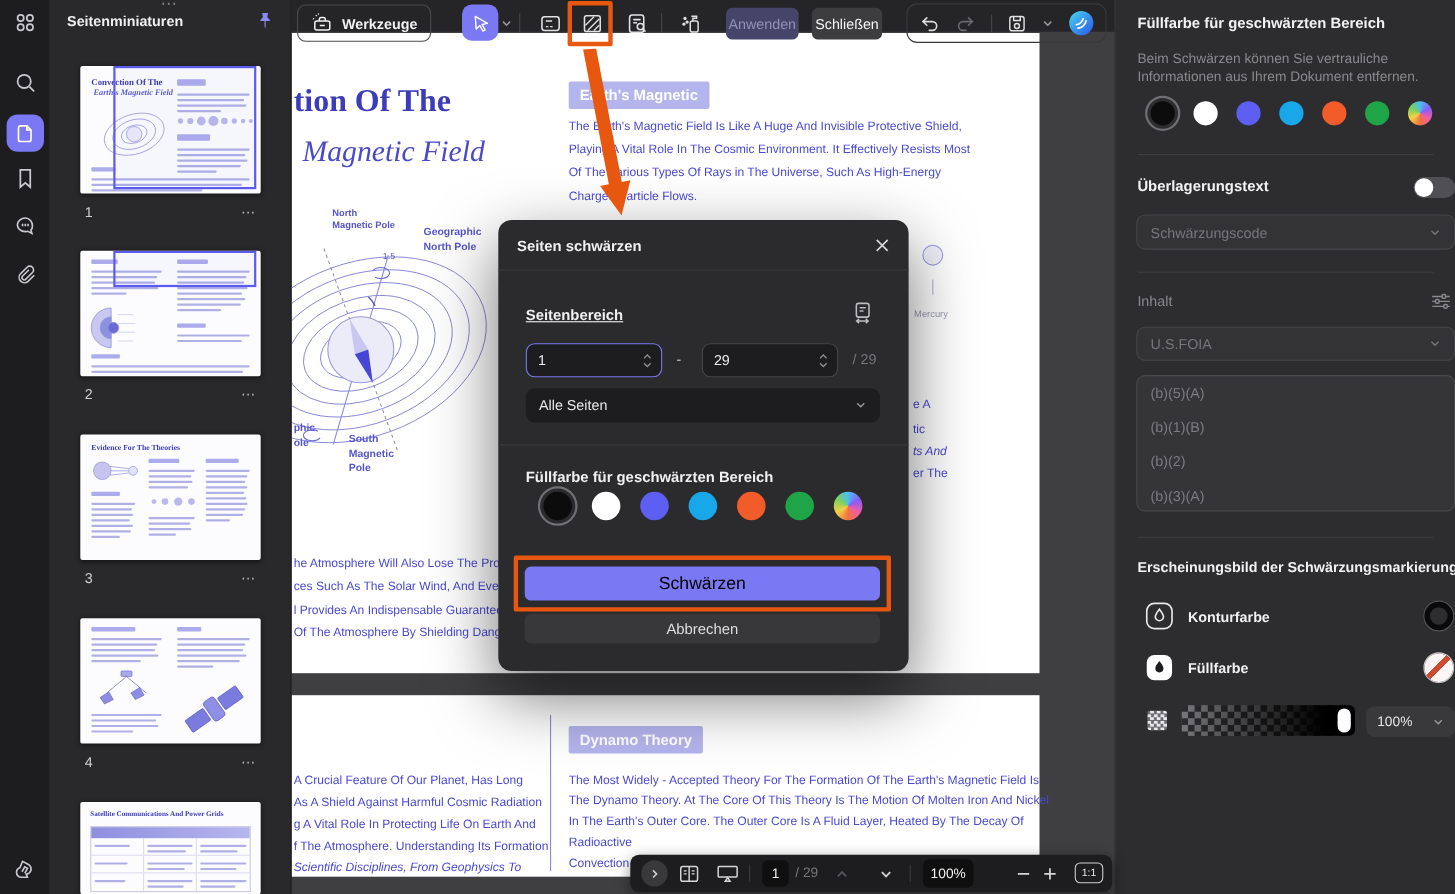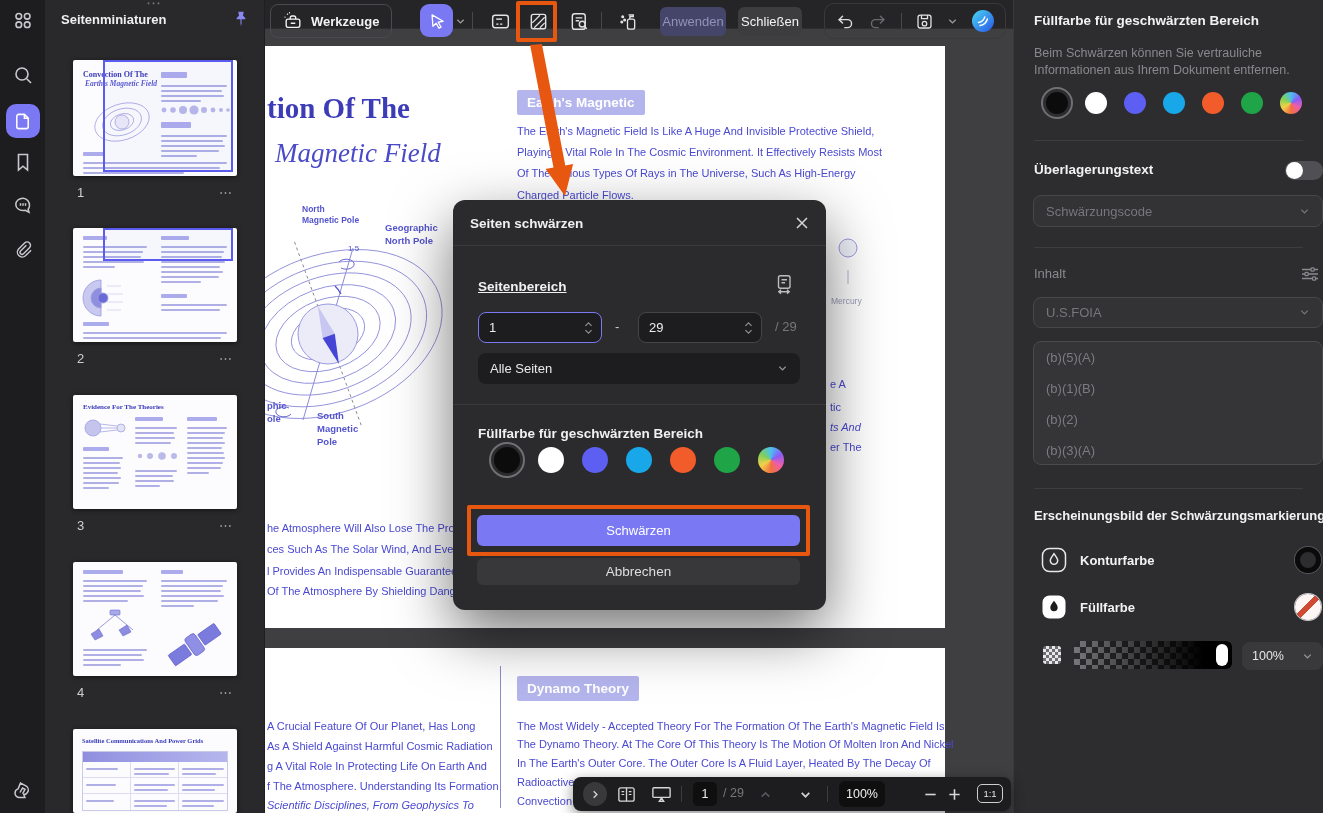--- a/index.html
+++ b/index.html
@@ -46,21 +46,21 @@
           justify-content:center;color:#e2e2e4;}
   .apply-btn{position:absolute;left:395px;top:7px;width:66px;height:29px;background:#45456a;
              color:#9292b8;font-size:13px;border-radius:6px;display:flex;align-items:center;justify-content:center;}
   .close-btn{position:absolute;left:473px;top:7px;width:64px;height:29px;background:#3d3d40;
              color:#f4f4f5;font-size:13px;border-radius:6px;display:flex;align-items:center;justify-content:center;}
   .tb-right{position:absolute;right:7px;top:3px;height:36px;border:1px solid #39393c;border-radius:10px;
             display:flex;align-items:center;gap:13px;padding:0 10px;}
   .tb-right .sep{width:1px;height:16px;background:#48484b;}
 
   
-  .doc-area{position:absolute;left:265px;top:42px;width:748px;height:574px;background:#3f3f42;z-index:1;}
+  .doc-area{position:absolute;left:265px;top:26px;width:748px;height:574px;background:#3f3f42;z-index:1;}
   .page{position:absolute;left:0;width:680px;background:#ffffff;}
   .doc-frag{position:absolute;color:#4a49d2;font-size:11px;white-space:nowrap;}
   .doc-tag{position:absolute;background:#b5b5ee;color:#fff;font-weight:700;font-size:13.5px;
            padding:5px 10px;border-radius:2px;white-space:nowrap;}
   .diag-label{position:absolute;color:#5454ce;font-weight:700;font-size:8.5px;white-space:nowrap;line-height:1.35;}
 
   
   .right-panel{position:absolute;left:1013px;top:0;width:310px;height:813px;background:#2d2d2f;
                border-left:1px solid #3a3a3d;z-index:30;}
   .rp-h{position:absolute;color:#f2f2f3;font-size:13.5px;font-weight:700;white-space:nowrap;}
@@ -101,21 +101,21 @@
   .dlg-div{position:absolute;left:0;right:0;height:1px;background:#3a3a3d;}
   .dlg-label{position:absolute;color:#f0f0f2;font-size:13.5px;font-weight:700;}
   .input-wrap{position:absolute;width:124px;height:31px;background:#1d1d1f;border-radius:8px;
               display:flex;align-items:center;}
   .input-wrap input{background:transparent;border:none;outline:none;color:#ececee;font-size:13px;
                     width:86px;padding-left:10px;font-family:"Liberation Sans",sans-serif;}
   .spin{margin-left:auto;margin-right:8px;color:#8e8e92;}
   .dlg-dd{position:absolute;left:25px;top:153px;width:322px;height:31px;background:#1d1d1f;border-radius:8px;
           display:flex;align-items:center;padding:0 12px;color:#e9e9eb;font-size:13px;}
   .btn-confirm{position:absolute;left:24px;top:315px;width:323px;height:31px;background:#7a78f2;border-radius:6px;
-               color:#ffffff;font-size:13px;display:flex;align-items:center;justify-content:center;}
+               color:#000000;font-size:16px;display:flex;align-items:center;justify-content:center;}
   .btn-cancel{position:absolute;left:24px;top:358px;width:323px;height:27px;background:#38383a;border-radius:6px;
               color:#dededf;font-size:13.5px;display:flex;align-items:center;justify-content:center;}
   .annot{border:4px solid #e8570f;position:absolute;z-index:60;border-radius:2px;}
 
   
   .status-bar{position:absolute;left:573px;top:777px;width:438px;height:34px;background:#1d1d1f;
               border-radius:8px;z-index:50;box-shadow:0 4px 14px rgba(0,0,0,.45);}
   .sb-item{position:absolute;color:#d6d6d9;display:flex;align-items:center;justify-content:center;}
   .sb-box{background:#0f0f10;border-radius:5px;color:#f0f0f2;font-size:12.5px;}
   .sb-sep{position:absolute;top:9px;width:1px;height:16px;background:#3c3c3f;}

